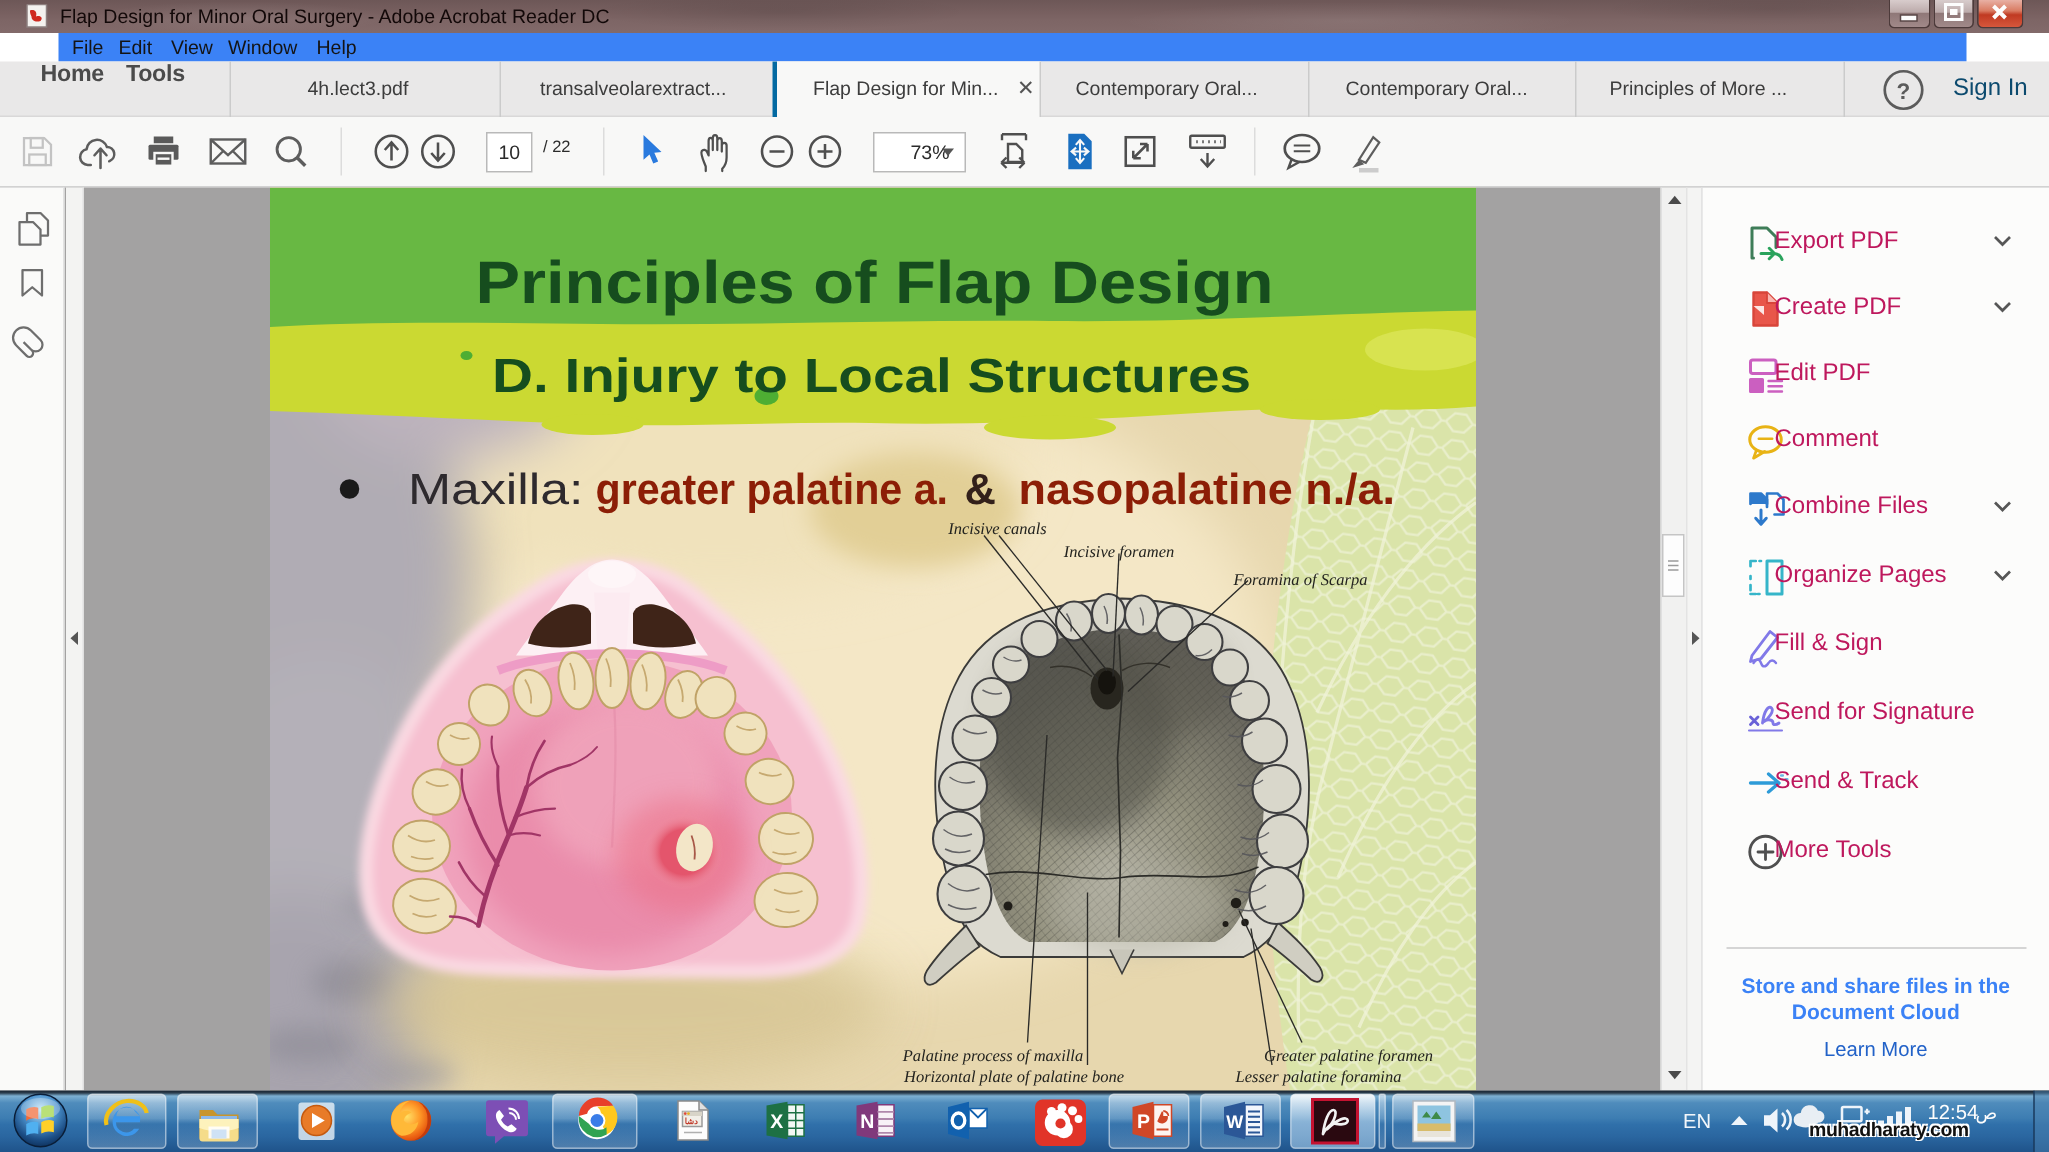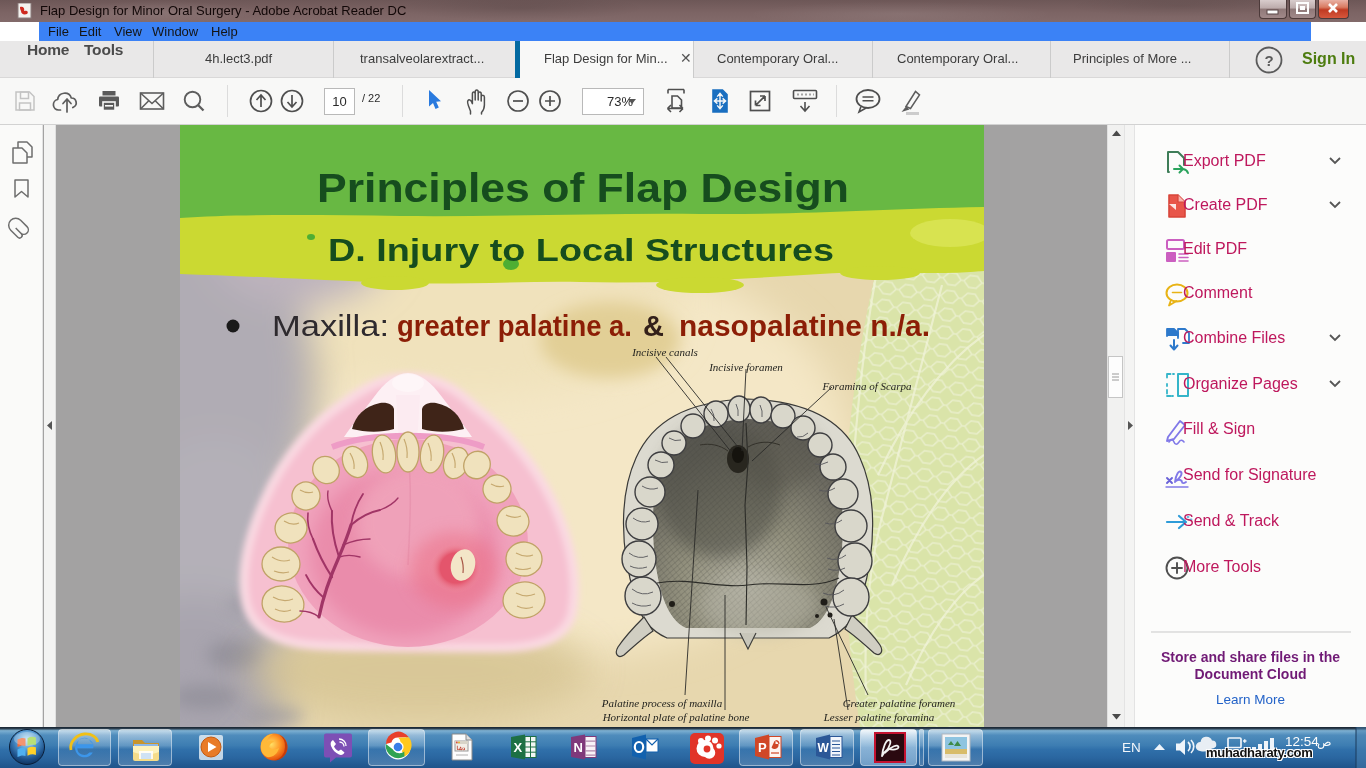--- a/index.html
+++ b/index.html
@@ -23,21 +23,21 @@
 #btnmax{left:1289px;width:27px}
 #btnclose{left:1318px;width:31px;background:linear-gradient(180deg,#e8b0a4 0%,#d97b62 40%,#c03a22 55%,#d6573c 100%)}
 
 #menubar{left:0;top:22px;width:1272px;height:19px;background:#3b82f6;margin-left:39px;}
 #menubar span{position:absolute;top:2px;font-size:13px;color:#141414}
 
 #tabbar{left:0;top:41px;width:1366px;height:37px;background:#e9e8e8;border-bottom:1px solid #d9d8d8}
 .tabsep{position:absolute;top:0;width:1px;height:37px;background:#cbcbcb}
 .tablabel{position:absolute;top:10px;font-size:13px;color:#3c3c3c;white-space:nowrap}
 #hometools span{position:absolute;top:0;font-size:15.5px;font-weight:bold;color:#4b4b4b;letter-spacing:-0.2px}
-#activetab{position:absolute;left:515px;top:0px;width:179px;height:37px;background:#f8f8f7;border-left:5px solid #0369a1;border-right:1px solid #cbcbcb}
+#activetab{position:absolute;left:515px;top:0px;width:179px;height:37px;background:#f8f8f7;border-left:3px solid #0369a1;border-right:1px solid #cbcbcb}
 
 #toolbar{left:0;top:78px;width:1366px;height:47px;background:#f8f8f7;border-bottom:1px solid #d2d2d2}
 .tsep{position:absolute;top:7px;width:1px;height:32px;background:#dcdcdc}
 .tbox{position:absolute;top:10px;height:27px;background:#fff;border:1px solid #b9b9b9;font-size:13px;color:#2a2a2a}
 
 #content{left:0;top:125px;width:1366px;height:602px;background:#a3a2a2}
 #leftrail{position:absolute;left:0;top:0;width:43px;height:602px;background:#fafaf9;border-right:1px solid #e2e2e2}
 #leftstrip{position:absolute;left:44px;top:0;width:12px;height:602px;background:#f3f3f2;border-right:1px solid #e0e0e0}
 #page{position:absolute;left:180px;top:0;width:804px;height:756px;background:#e9dbb2;overflow:hidden}
 #vscroll{position:absolute;left:1107px;top:0;width:17px;height:602px;background:#f1f1f0;border-left:1px solid #e0e0e0}
@@ -95,21 +95,21 @@
   <div class="tablabel" style="left:717px">Contemporary Oral...</div>
   <div class="tabsep" style="left:872px"></div>
   <div class="tablabel" style="left:897px">Contemporary Oral...</div>
   <div class="tabsep" style="left:1050px"></div>
   <div class="tablabel" style="left:1073px">Principles of More ...</div>
   <div class="tabsep" style="left:1229px"></div>
   <svg id="qmark" style="position:absolute;left:1255px;top:5px" width="28" height="28">
    <circle cx="14" cy="14" r="12.5" fill="none" stroke="#5b5b5b" stroke-width="1.8"></circle>
    <text x="14" y="20" text-anchor="middle" font-size="15" font-weight="bold" fill="#5b5b5b">?</text>
   </svg>
-  <span style="position:absolute;left:1302px;top:9px;font-size:16px;font-weight:bold;color:#4d7c0f">Sign In</span>
+  <span style="position:absolute;left:1302px;top:9px;font-size:16px;font-weight:normal;color:#0c4a6e">Sign In</span>
  </div>
  <div class="abs" id="toolbar">
   <svg class="abs" style="left:0;top:0" width="1366" height="47" viewBox="0 0 1366 47">
    <g transform="translate(25,23)" stroke="#c3c3c3" fill="none" stroke-width="1.5">
     <path d="M-9,-9 h13.5 l4.5,4.5 V9 H-9 Z"></path>
           <rect x="-4.5" y="-9" width="8" height="6.5"></rect>
           <rect x="-5.5" y="2" width="11" height="7"></rect>
    </g>
    <g transform="translate(67,24)" stroke="#5d5d5d" fill="none" stroke-width="1.7" stroke-linecap="round" stroke-linejoin="round">
     <path d="M-6.5,8 h-2 a5.3,5.3 0 0 1 -0.8,-10.5 a7,7 0 0 1 13.6,-1.5 a4.8,4.8 0 0 1 2,9.2 l-0.5,0.3"></path>
@@ -517,21 +517,21 @@
           <path d="M2,2 L7,7 L12,2" stroke="#565656" stroke-width="1.8" fill="none"></path>
         </svg>
    <div class="rpitem" style="top:250px">Organize Pages</div>
         <svg class="rpchev" style="top:254px" width="14" height="10">
           <path d="M2,2 L7,7 L12,2" stroke="#565656" stroke-width="1.8" fill="none"></path>
         </svg>
    <div class="rpitem" style="top:295px">Fill &amp; Sign</div>
    <div class="rpitem" style="top:341px">Send for Signature</div>
    <div class="rpitem" style="top:387px">Send &amp; Track</div>
    <div class="rpitem" style="top:433px">More Tools</div>
-   <div style="position:absolute;left:0;top:524px;width:231px;text-align:center;font-size:14px;font-weight:bold;color:#701a75;line-height:17px">Store and share files in the<br>Document Cloud</div>
+   <div style="position:absolute;left:0;top:524px;width:231px;text-align:center;font-size:14px;font-weight:bold;color:#3b82f6;line-height:17px">Store and share files in the<br>Document Cloud</div>
    <div style="position:absolute;left:0;top:567px;width:231px;text-align:center;font-size:13.5px;color:#2262c8">Learn More</div>
   </div>
  </div>
  <div class="abs" id="taskbar">
   <svg width="1366" height="41" viewBox="0 0 1366 41">
    <defs>
     <radialGradient id="orbg" cx="50%" cy="30%" r="75%">
      <stop offset="0%" stop-color="#bfe3f5"></stop>
             <stop offset="40%" stop-color="#4d94cf"></stop>
      <stop offset="75%" stop-color="#1c4e86"></stop>

